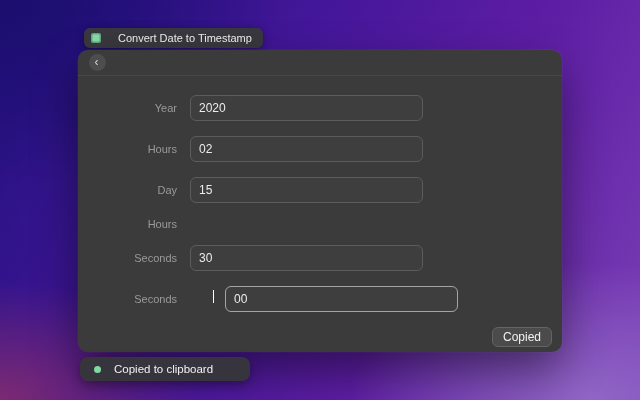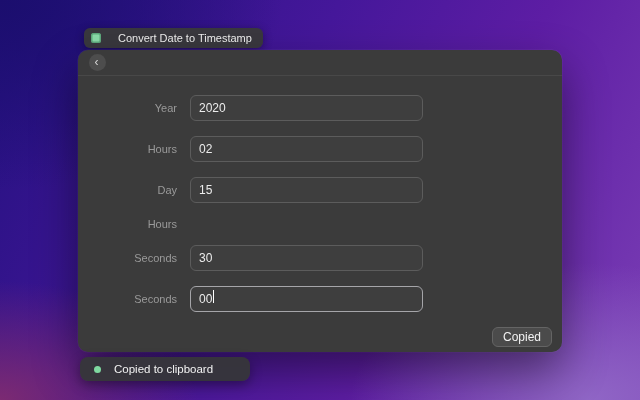--- a/index.html
+++ b/index.html
@@ -62,21 +62,21 @@
   .row .field-wrap { position: relative; }
   .row input {
     width: 233px; height: 21px;
     background: rgba(255,255,255,0.015);
     border: 1px solid #5c5c5c;
     border-radius: 6px;
     color: #ececec; font-size: 12px;
     font-family: "Liberation Sans", sans-serif;
     padding: 12px 8px; outline: none;
   }
-  .row input.focused { border-color: #a5a5a9; }
+  .row input.focused { border-color: #a5a5a9; margin-left: 35px; }
   .caret {
     position: absolute; left: 23px; top: 4px;
     width: 1px; height: 13px; background: #ffffff;
   }
 
   
   .convert-btn {
     position: absolute; right: 10px; bottom: 5px;
     height: 20px; padding: 0 10px;
     background: #4b4b4b;

